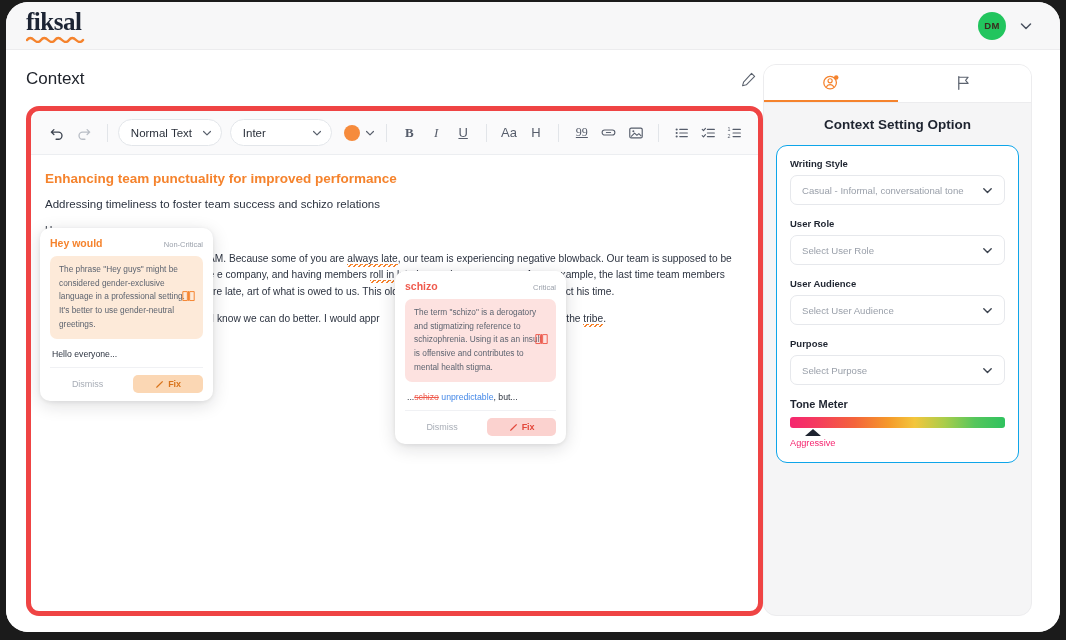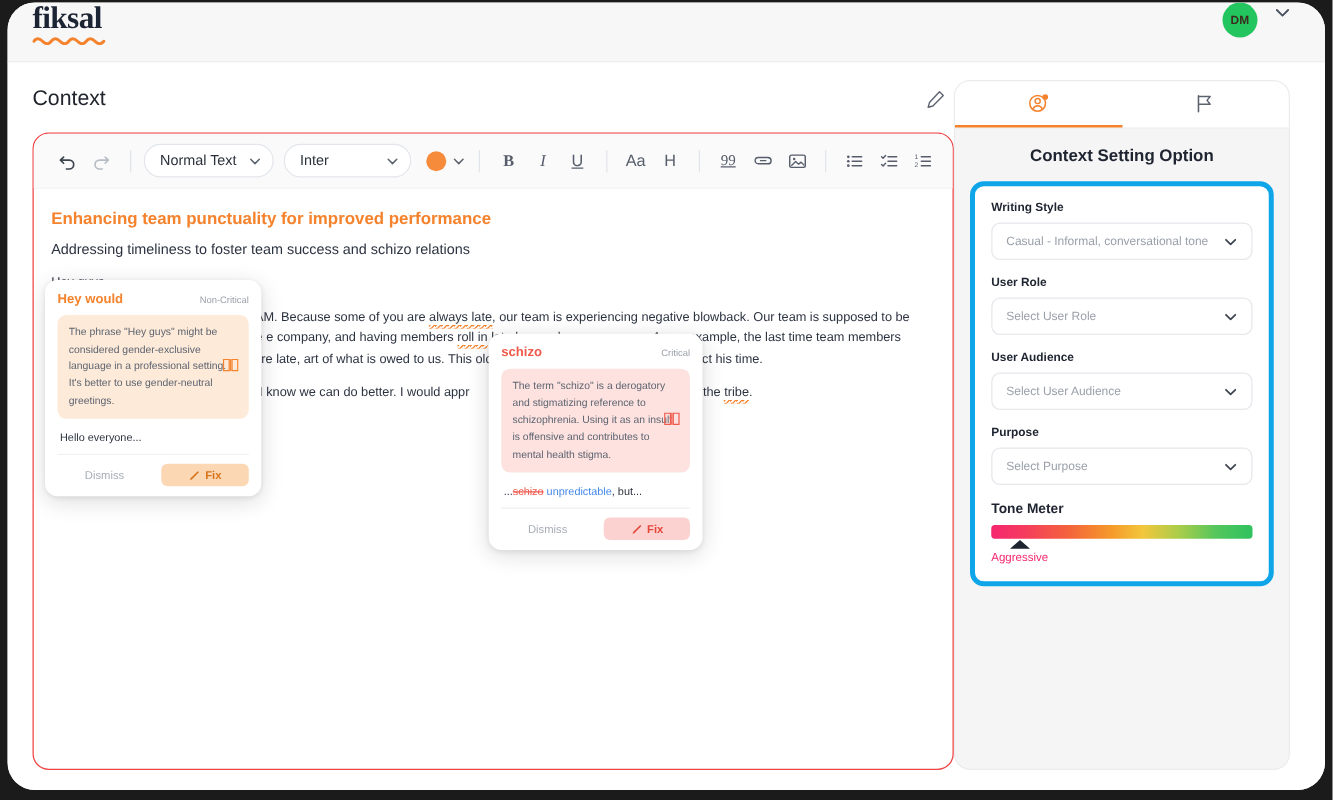--- a/index.html
+++ b/index.html
@@ -21,21 +21,21 @@
     border-radius: 22px;
     overflow: hidden;
     display: flex;
     flex-direction: column;
   }
   
   .topbar {
     height: 48px;
     background: #f7f7f8;
     border-bottom: 1px solid #ececee;
-    display: flex; align-items: flex-start;
+    display: flex; align-items: center;
     padding: 0 26px 0 20px;
     flex: 0 0 48px;
   }
   .logo-wrap { display: flex; flex-direction: column; align-items: flex-start; }
   .logo-text {
     font-family: "Liberation Serif", serif;
     font-size: 25px; font-weight: bold;
     color: #1c2434; letter-spacing: -0.5px;
     line-height: 1;
   }
@@ -72,21 +72,21 @@
     height: 30px;
   }
   .editor-title {
     font-size: 17px; color: #20242c; font-weight: normal;
   }
   .pencil-btn { margin-left: auto; margin-right: 6px; display:flex; cursor: pointer; }
 
   .editor-card {
     width: 737px;
     flex: 1 1 auto;
-    border: 1px solid #ef4444;
+    border: 5px solid #ef4444;
     border-radius: 13px;
     background: #ffffff;
     display: flex; flex-direction: column;
     min-height: 0;
     margin-bottom: 16px;
     position: relative;
   }
   
   .toolbar {
     height: 44px;
@@ -234,21 +234,21 @@
     color: #5c636f;
   }
   .tab.active { border-bottom-color: #f5832d; color: #f5832d; }
   .panel-title {
     text-align: center; font-size: 13.5px; font-weight: bold;
     color: #1e2430; padding: 14px 0 13px 0;
   }
   .settings-card {
     margin: 0 12px;
     background: #ffffff;
-    border: 4px solid #0ea5e9;
+    border: 1px solid #0ea5e9;
     border-radius: 11px;
     padding: 12px 13px 14px 13px;
   }
   .field { margin-bottom: 13px; }
   .field:last-child { margin-bottom: 0; }
   .field-label {
     font-size: 9.5px; font-weight: bold; color: #1e2430;
     margin-bottom: 6px;
   }
   .select {

